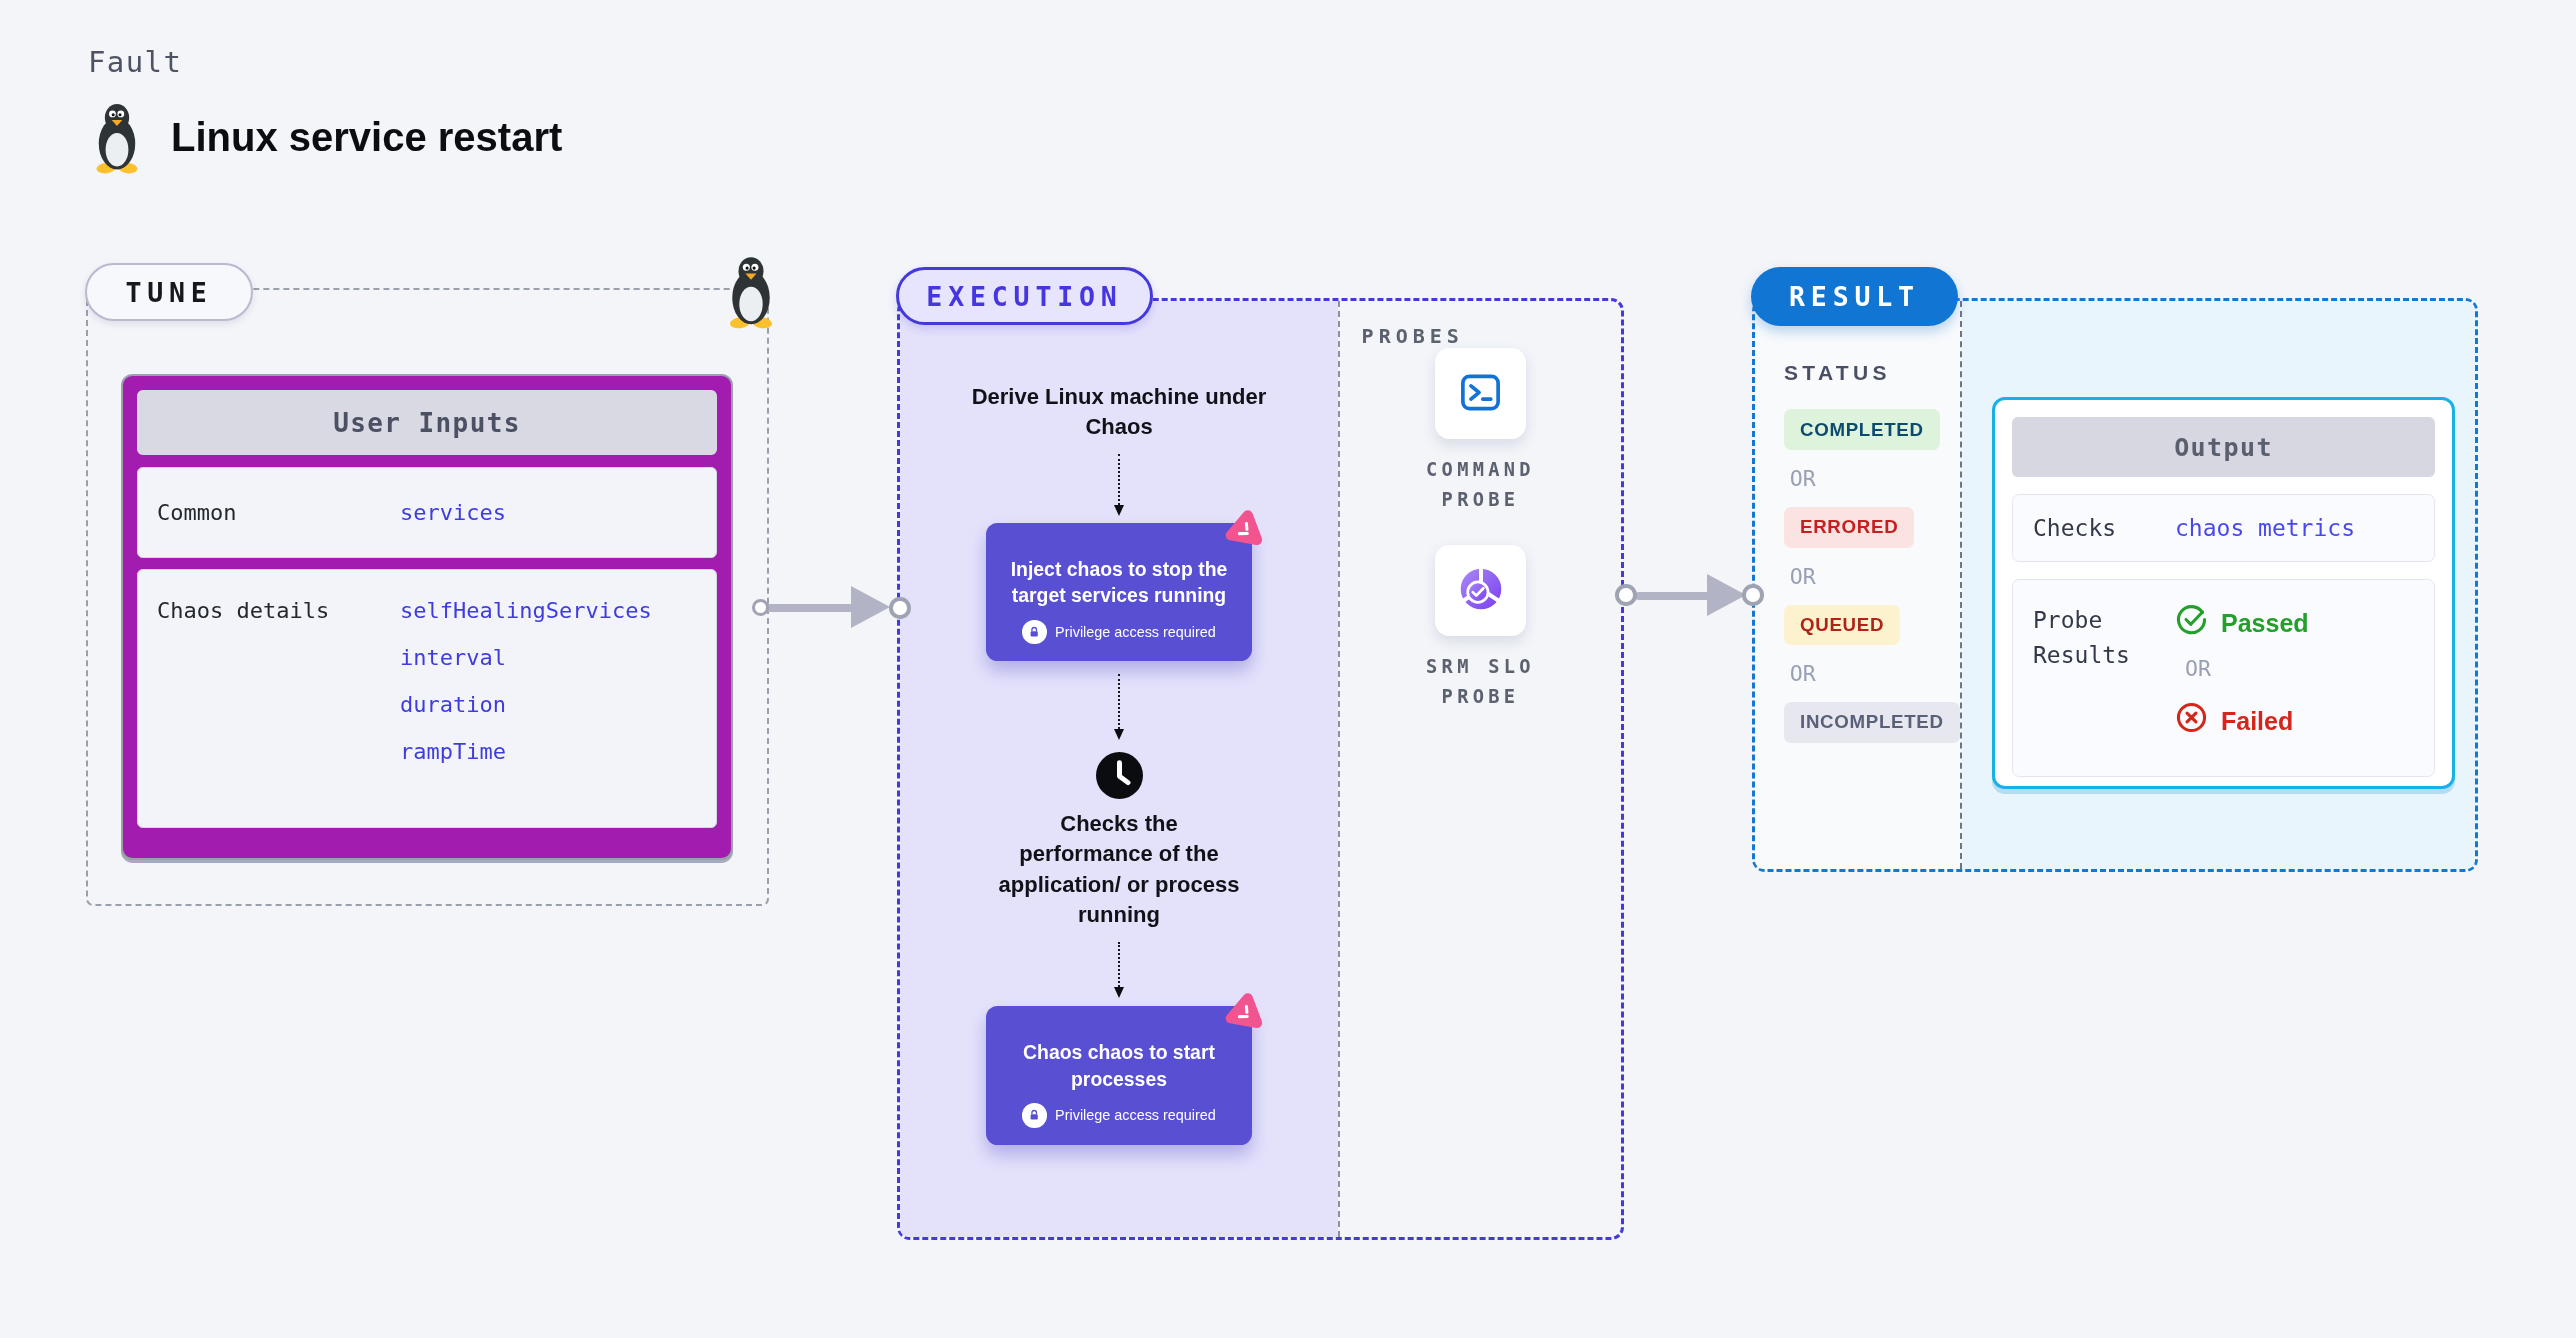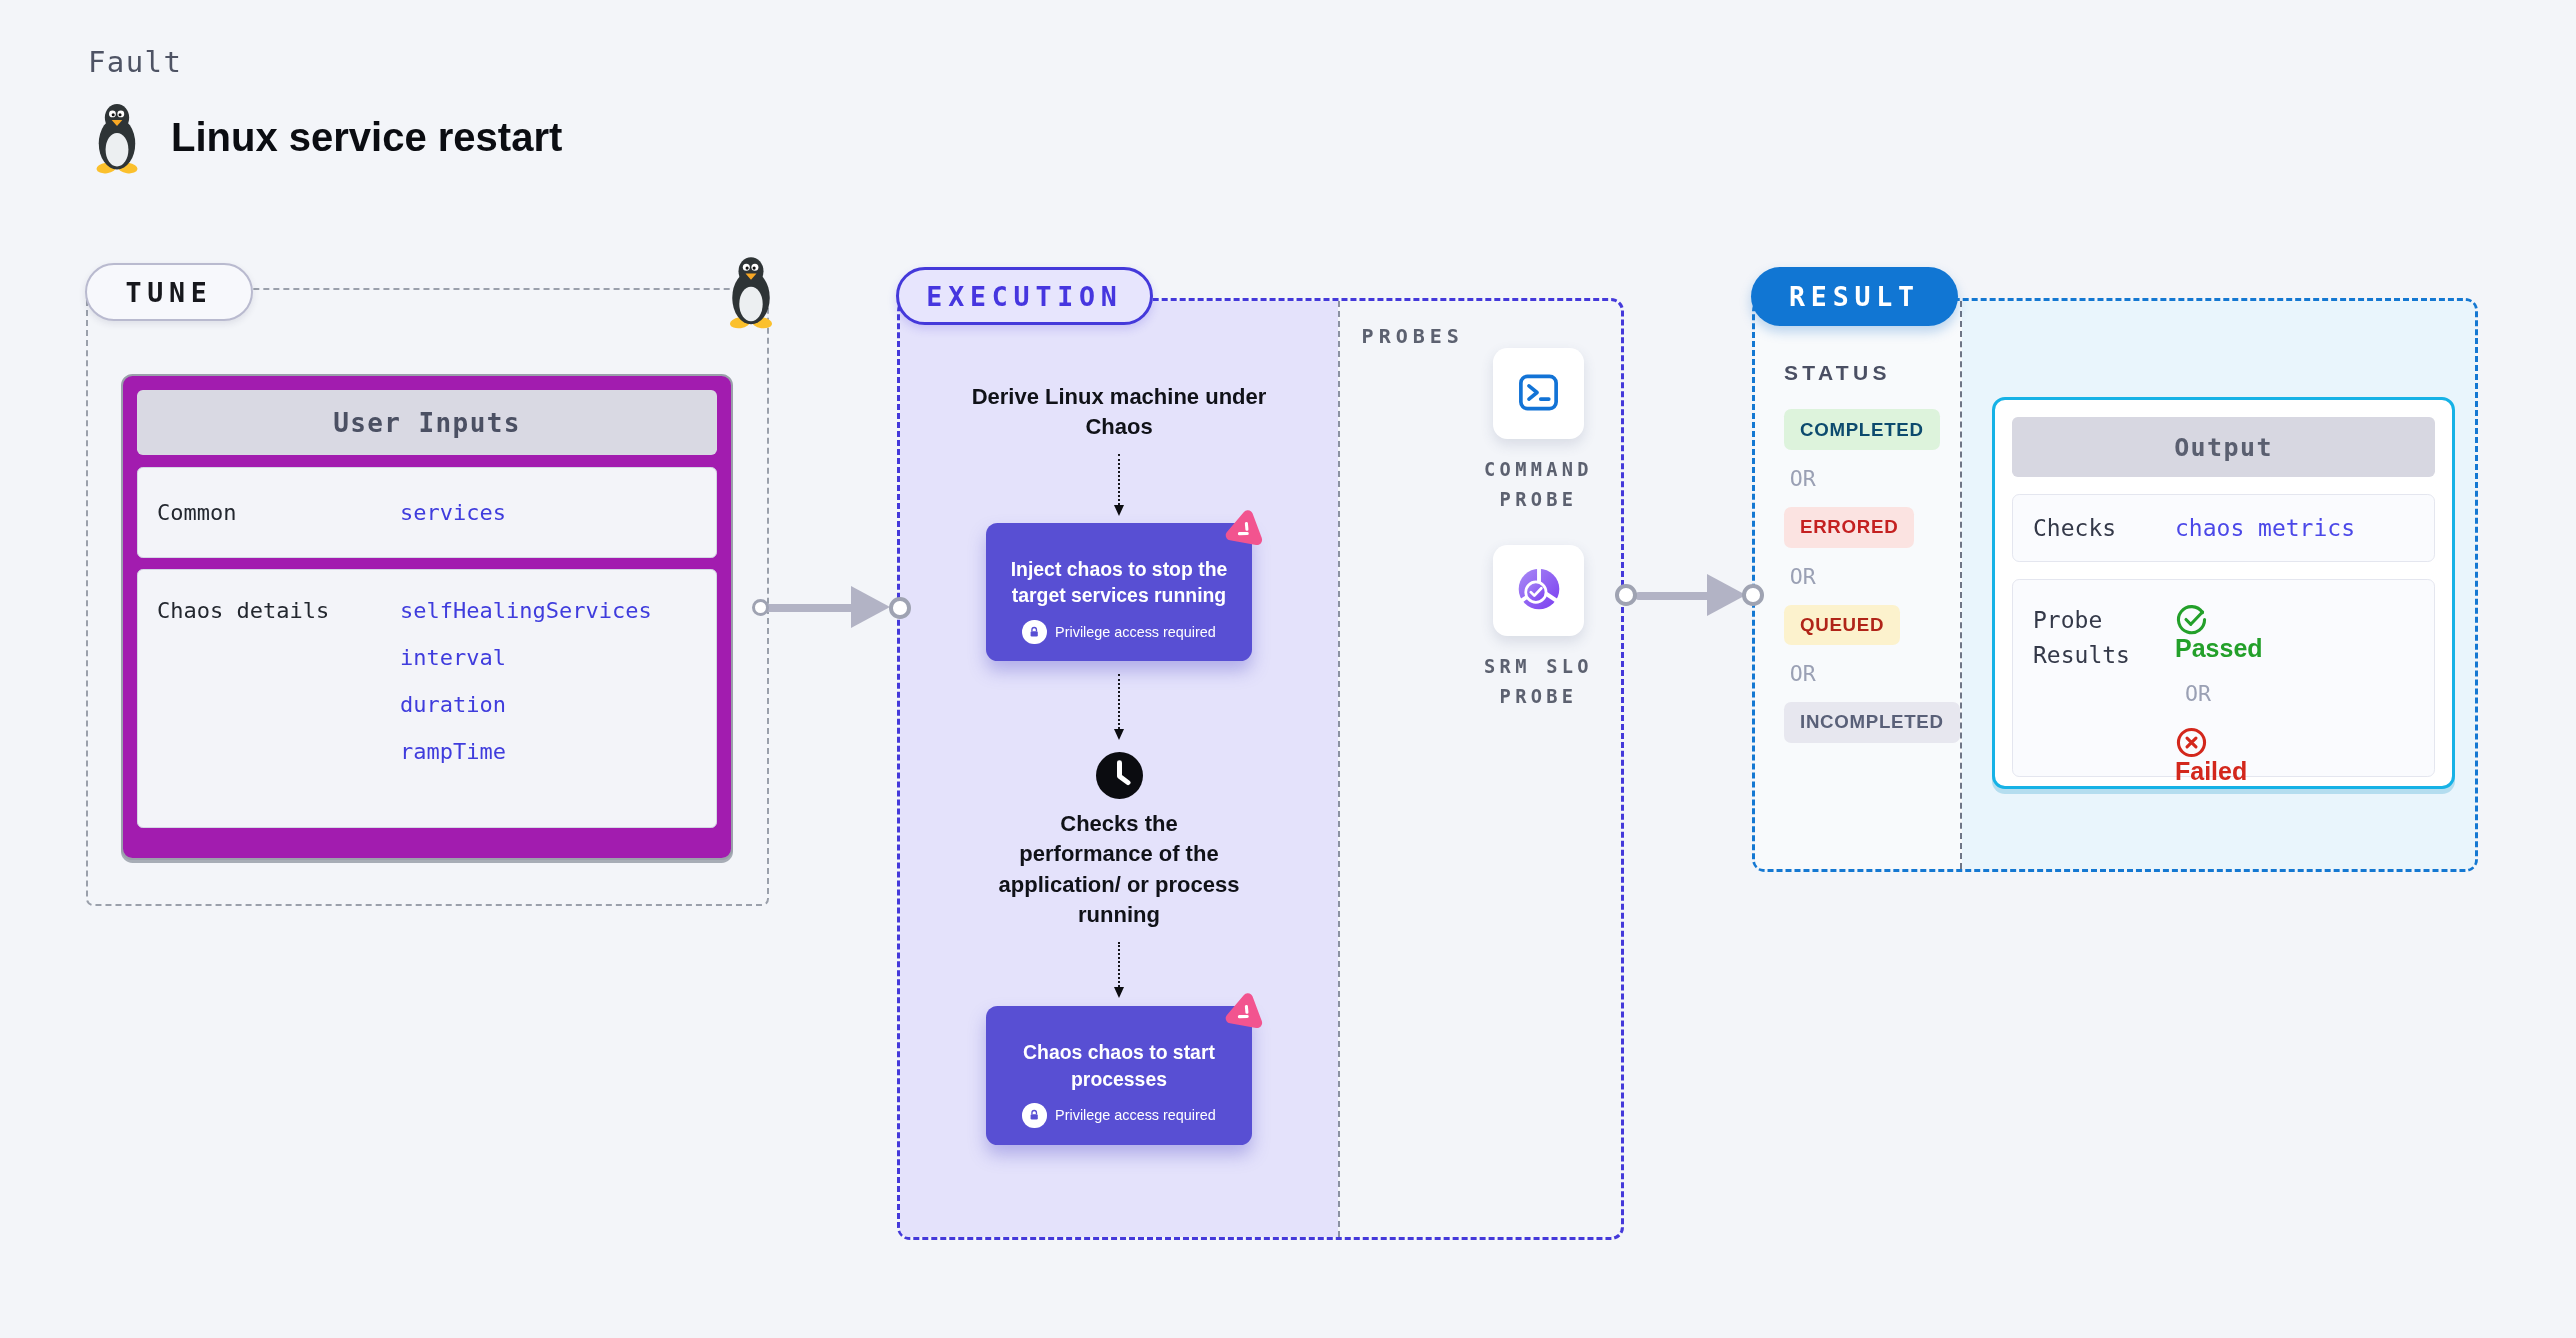--- a/index.html
+++ b/index.html
@@ -69,21 +69,21 @@
   .chaos-card-title{font-size:19.4px;font-weight:bold;line-height:1.35;}
   .priv{margin-top:11.5px;display:flex;align-items:center;justify-content:center;gap:8.6px;}
   .priv-circle{width:24.4px;height:24.4px;border-radius:50%;background:#fff;display:flex;
                align-items:center;justify-content:center;flex:none;}
   .priv-text{font-size:14.4px;}
   .pink-badge{position:absolute;top:-17px;right:-16px;width:45px;height:45px;transform:rotate(10deg);}
   .clock-wrap{margin:2.9px 0;line-height:0;}
 
   
   .probes-panel{flex:1;border-left:2.2px dashed #8b91a2;position:relative;display:flex;
-                flex-direction:column;align-items:flex-end;}
+                flex-direction:column;align-items:center;}
   .probes-label{align-self:flex-start;margin:23px 0 0 21.6px;font-family:"DejaVu Sans Mono",monospace;
                 font-size:20px;color:#5c6170;letter-spacing:5px;font-weight:bold;}
   .probe-item{display:flex;flex-direction:column;align-items:center;margin-bottom:30px;}
   .probe-item:first-of-type{margin-top:45px;}
   .probe-card{width:91px;height:91px;background:#fff;border-radius:14.4px;
               box-shadow:0 5.8px 13px rgba(60,70,110,.14);display:flex;align-items:center;
               justify-content:center;}
   .probe-name{margin-top:16px;font-family:"DejaVu Sans Mono",monospace;font-size:18.7px;
               color:#5c6170;letter-spacing:4.3px;font-weight:bold;text-align:center;width:165px;
               line-height:1.6;}
@@ -113,21 +113,21 @@
                  justify-content:center;font-family:"DejaVu Sans Mono",monospace;font-size:25px;
                  font-weight:bold;color:#5a5f70;letter-spacing:1.4px;}
   .output-row{margin-top:17px;background:#fafbfe;border:1.4px solid #e4e6ef;border-radius:7.2px;
               display:flex;box-sizing:border-box;}
   .metrics-row{height:68px;align-items:center;}
   .probe-row{height:198px;align-items:flex-start;padding-top:23px;}
   .row-label{width:142px;padding-left:20px;font-family:"DejaVu Sans Mono",monospace;
              font-size:23px;color:#343949;line-height:1.5;}
   .metrics-value{font-family:"DejaVu Sans Mono",monospace;font-size:23px;color:#4b48e8;}
   .verdicts{display:flex;flex-direction:column;}
-  .verdict{display:flex;align-items:flex-start;line-height:0;flex-direction:column;}
+  .verdict{display:flex;align-items:flex-end;gap:13px;line-height:0;}
   .verdict-text{font-size:25px;font-weight:bold;line-height:1;}
   .passed-text{color:#23a02a;}
   .failed-text{color:#d3271c;}
   .verdict-or{font-family:"DejaVu Sans Mono",monospace;font-size:21.6px;color:#9aa0b4;
               margin:20px 0 20px 10px;}
 </style>
 </head>
 <body>
 
 <div class="canvas">

